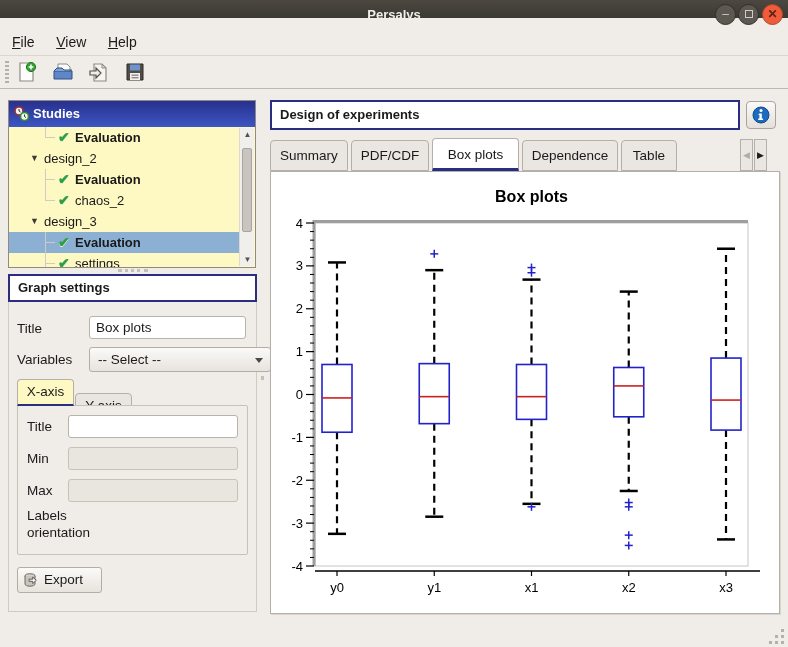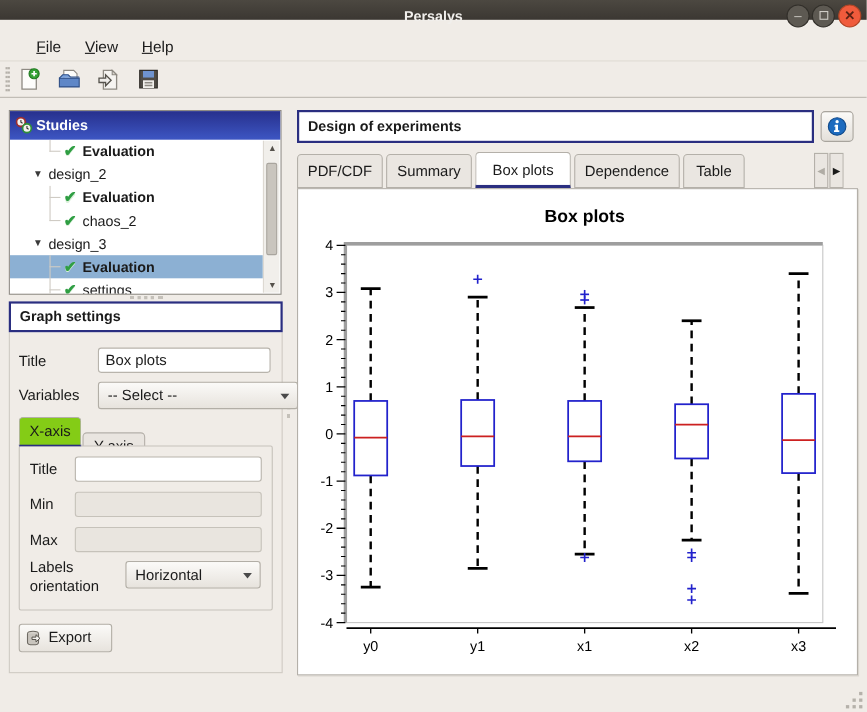--- a/index.html
+++ b/index.html
@@ -15,33 +15,33 @@
     background:linear-gradient(#4c4841,#3b3732); }
   .titlebar .wtitle { position:absolute; left:0; right:0; top:0; height:30px;
     line-height:30px; text-align:center; color:#f1efec; font-weight:bold; font-size:13px; }
   .winbtn { position:absolute; top:4px; width:21px; height:21px; border-radius:50%;
     background:#5d5952; border:1px solid #322f2a; color:#cfccc6; text-align:center;
     line-height:19px; font-size:12px; }
   .winbtn.close { background:#f05b3c; border-color:#b04526; color:#5d2214; font-weight:bold; }
   .winbtn .sq { display:inline-block; width:8px; height:8px; border:1.5px solid #cfccc6; margin-top:5px; }
   
   .menubar { position:absolute; left:0; top:30px; width:788px; height:26px;
-    background:#f0ece7; border-bottom:1px solid #dbd7d0; padding-left:24px; }
+    background:#f0ece7; border-bottom:1px solid #dbd7d0; padding-left:3px; }
   .menu-item { display:inline-block; padding:0 9px; line-height:25px; font-size:14px; }
   .menu-item::first-letter { text-decoration:underline; }
   
   .toolbar { position:absolute; left:0; top:56px; width:788px; height:33px;
     background:#f0ece7; border-bottom:1px solid #bcb8b1; }
   .tb-handle { position:absolute; left:5px; top:5px; height:22px; width:4px;
     border-left:2px dotted #b5b1aa; border-right:2px dotted #b5b1aa; }
   .tb-btn { position:absolute; top:3px; width:27px; height:27px; border-radius:3px; text-align:center; }
   .tb-btn svg { margin-top:3px; }
   
   .tree-panel { position:absolute; left:8px; top:100px; width:248px; height:168px;
-    background:#ffffff; border:1px solid #8f8b84; overflow:hidden; }
+    background:#fef9c3; border:1px solid #8f8b84; overflow:hidden; }
   .tree-head { position:absolute; left:0; top:0; right:0; height:26px;
     background:linear-gradient(#27308d,#3d56c3); color:#fff; font-weight:bold;
     line-height:26px; padding-left:24px; }
   .tree-head svg { position:absolute; left:5px; top:5px; }
   .tree-rows { position:absolute; left:0; top:26px; right:16px; bottom:0; overflow:hidden; }
   .trow { height:21px; line-height:21px; white-space:nowrap; display:flex; align-items:center; }
   .trow.sel { background:#8cb0d3; }
   .tsp { display:inline-block; height:100%; flex:none; }
   .conn { display:inline-block; width:13px; height:21px; position:relative; flex:none; }
   .conn::before { content:""; position:absolute; left:0; top:0; bottom:0; border-left:1px solid #cfcbc4; }
@@ -67,21 +67,21 @@
     background:#fff; border:2px solid #2a2e80; font-weight:bold; line-height:24px; padding-left:8px; }
   .flabel { position:absolute; font-size:13.5px; }
   .tinput { position:absolute; height:23px; background:#fff; border:1px solid #b8b4ac;
     border-radius:3px; padding:0 6px; font-family:"Liberation Sans",sans-serif; font-size:13.5px; color:#1a1a1a; }
   .tinput:disabled, .tinput.disabled { background:#e9e5df; border-color:#c6c2ba; }
   .combo { position:absolute; height:25px; background:linear-gradient(#fbfaf8,#e7e3dd);
     border:1px solid #b2aea6; border-radius:3px; padding:0 22px 0 8px; line-height:23px; font-size:13.5px; }
   .combo .carr { position:absolute; right:7px; top:10px; width:0; height:0;
     border-left:4px solid transparent; border-right:4px solid transparent; border-top:5px solid #4a4a4a; }
   .axis-tab { position:absolute; text-align:center; font-size:13.5px; }
-  .axis-tab.active { background:#84cc16; border:1px solid #b4b0a9; border-bottom:2px solid #2a2e80;
+  .axis-tab.active { background:#fef9c3; border:1px solid #b4b0a9; border-bottom:2px solid #2a2e80;
     border-radius:4px 4px 0 0; z-index:2; }
   .axis-tab.inactive { background:#e9e5e0; border:1px solid #b4b0a9; border-radius:4px 4px 0 0; }
   .gs-fieldset { position:absolute; left:8px; top:130px; width:231px; height:150px;
     border:1px solid #c6c2bb; border-radius:2px; background:#f0ece7; z-index:1; }
   .export-btn { position:absolute; left:8px; top:292px; width:85px; height:26px;
     background:linear-gradient(#fbfaf8,#e7e3dd); border:1px solid #b2aea6; border-radius:3px;
     line-height:24px; padding-left:26px; font-size:13.5px; }
   .export-btn svg { position:absolute; left:5px; top:4px; }
   
   .doe-head { position:absolute; left:270px; top:100px; width:470px; height:30px;
@@ -237,24 +237,20 @@
   <div class="axis-tab inactive" style="left:66px; top:118px; width:57px; height:25px; line-height:23px">Y-axis</div>
 
   <div class="gs-fieldset">
     <span class="flabel" style="left:9px; top:13px">Title</span>
     <input class="tinput" style="left: 50px; top: 9px; width: 170px;" value="">
     <span class="flabel" style="left:9px; top:45px">Min</span>
     <input class="tinput disabled" disabled="" style="left: 50px; top: 41px; width: 170px;" value="">
     <span class="flabel" style="left:9px; top:77px">Max</span>
     <input class="tinput disabled" disabled="" style="left: 50px; top: 73px; width: 170px;" value="">
     <span class="flabel" style="left:9px; top:101px; width:70px; line-height:17px">Labels orientation</span>
-    <div class="combo" style="left:96px; top:104px; width:123px">
-      <span>Horizontal</span>
-      <span class="carr"></span>
-    </div>
   </div>
 
   <div class="export-btn">
     <svg width="17" height="17" viewBox="0 0 17 17">
       <ellipse cx="7" cy="4" rx="5" ry="2.2" fill="#d7d3cc" stroke="#6e6a63"></ellipse>
       <path d="M2 4 v8 c0 1.2 2.2 2.2 5 2.2 s5 -1 5 -2.2 v-8" fill="#c8c4bd" stroke="#6e6a63"></path>
       <path d="M9 8 h4 v-2.4 l4 3.6 -4 3.6 v-2.4 h-4 z" fill="#f4f2ee" stroke="#55524c" transform="translate(-2,0) scale(0.9)"></path>
     </svg>
     <span>Export</span>
   </div>
@@ -264,22 +260,22 @@
 <div class="info-btn">
   <svg width="18" height="18" viewBox="0 0 18 18">
     <circle cx="9" cy="9" r="8" fill="#1d6bbf" stroke="#114a8a"></circle>
     <circle cx="9" cy="4.6" r="1.5" fill="#fff"></circle>
     <path d="M7.2 7.5 h2.6 v5 h1.2 v1.5 h-4.8 v-1.5 h1.2 v-3.5 h-1.2 z" fill="#fff"></path>
   </svg>
 </div>
 
 <div class="tabbar">
   <div class="tabs">
+    <div class="tab" style="width:78px">Summary</div>
     <div class="tab" style="width:78px">PDF/CDF</div>
-    <div class="tab" style="width:78px">Summary</div>
     <div class="tab active" style="width:87px">Box plots</div>
     <div class="tab" style="width:96px">Dependence</div>
     <div class="tab" style="width:56px">Table</div>
   </div>
   <div class="tab-scroll left">◀</div>
   <div class="tab-scroll right">▶</div>
 </div>
 
 <div class="content-panel">
   <div id="chart-host"><svg width="508" height="440" viewBox="0 0 508 440">

